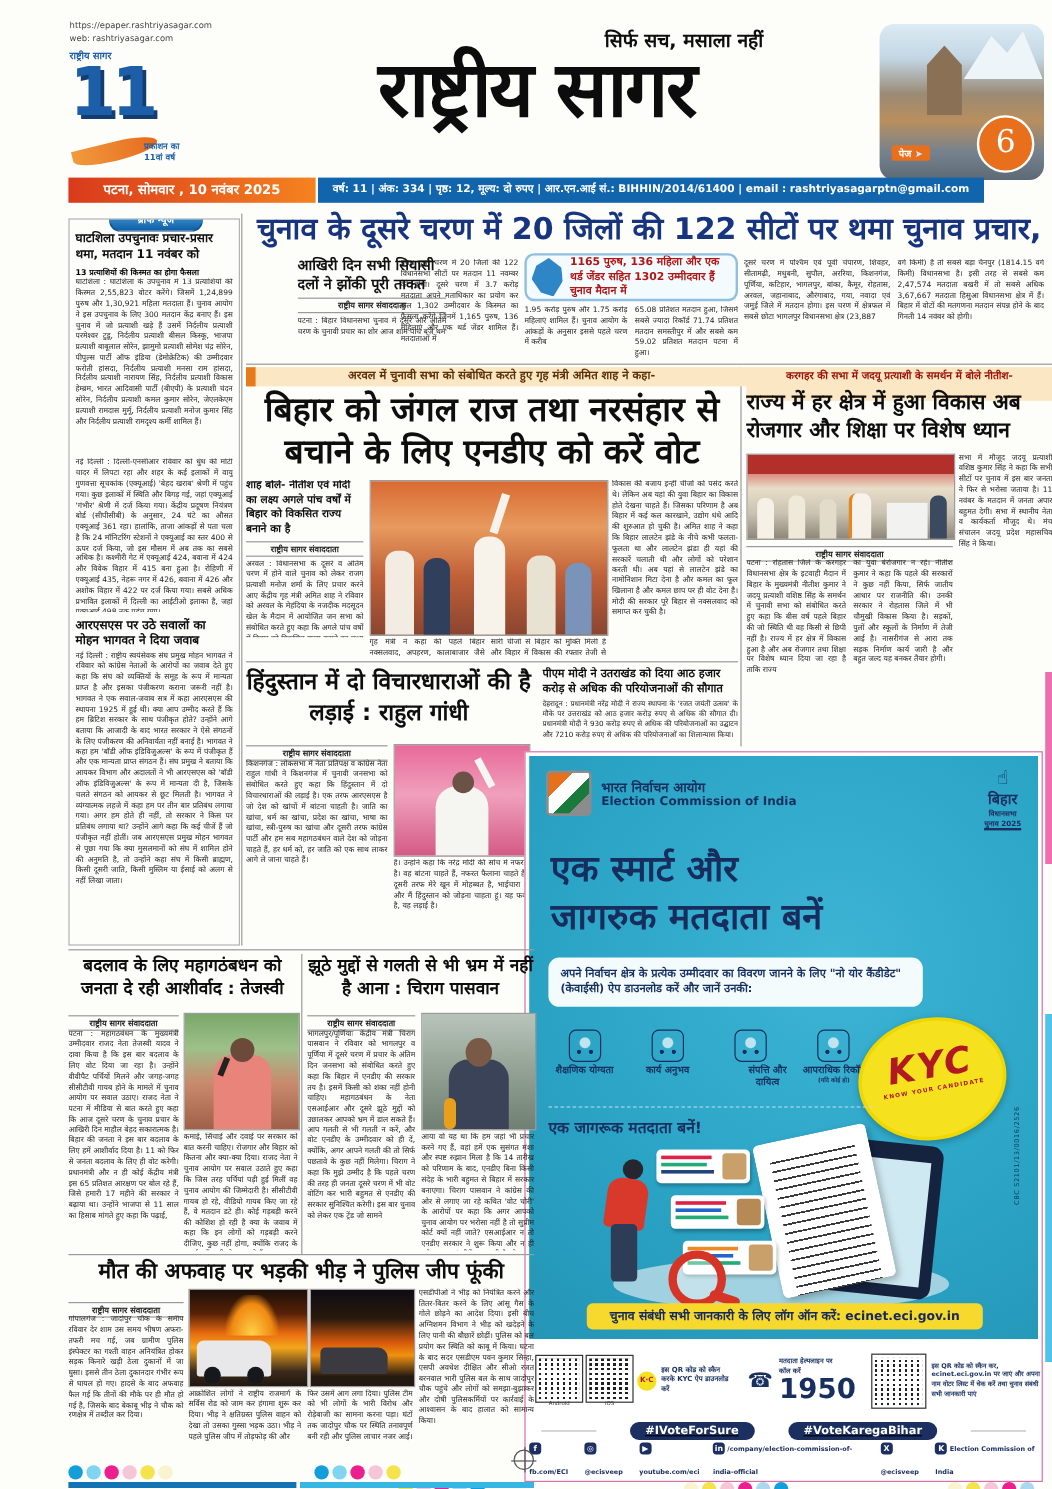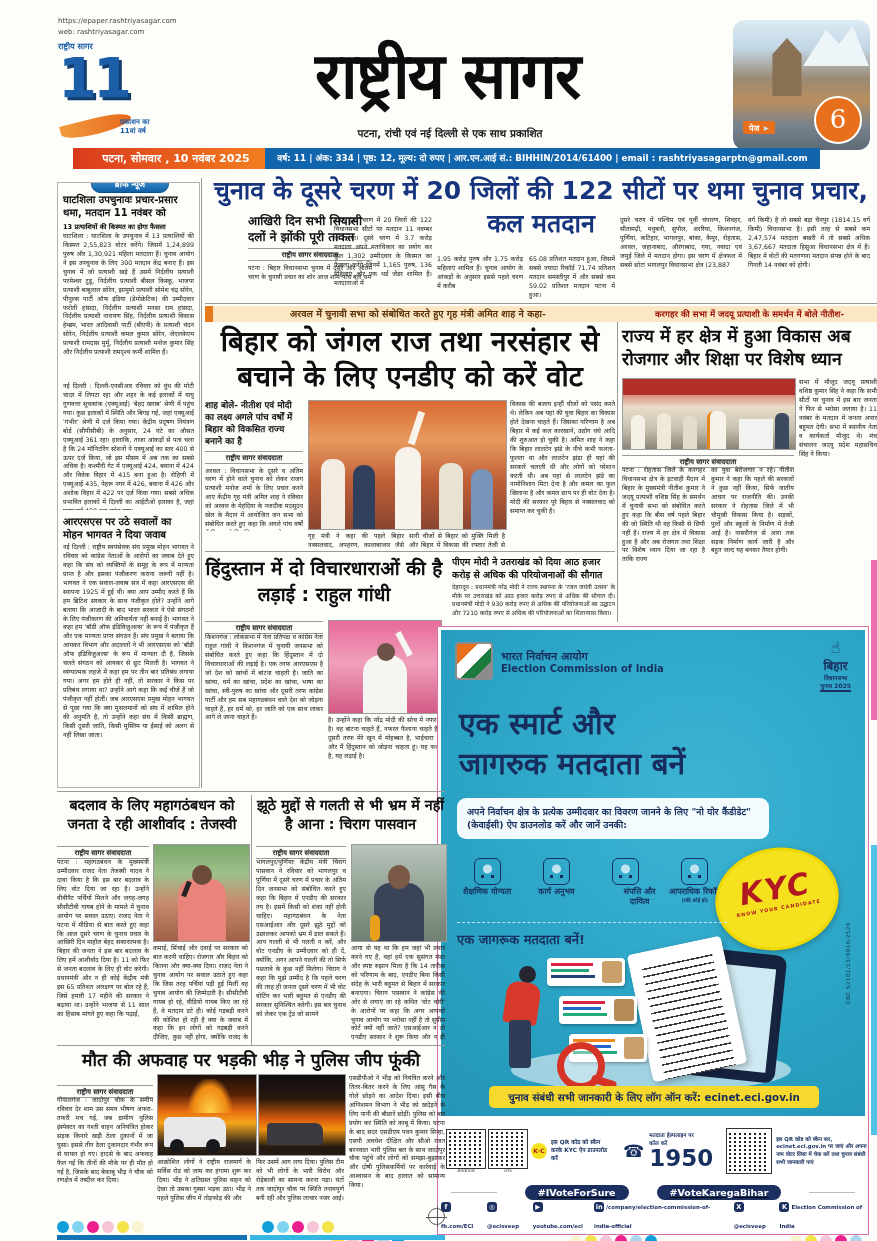--- a/index.html
+++ b/index.html
@@ -40,38 +40,38 @@
   <div class="abs" style="left:58px;top:40px;width:108px;height:106px;">
     <div style="font-size:8px;font-weight:bold;color:#1c5fa8;">राष्ट्रीय सागर</div>
     <div style="font-size:56px;font-weight:900;color:#1c5fa8;line-height:0.95;text-shadow:3px 3px 0 #123d6e;letter-spacing:-4px;">11</div>
     <div style="position:absolute;left:2px;top:78px;width:72px;height:16px;background:linear-gradient(90deg,#f09a3e,#e86a1c);border-radius:0 50% 50% 50%;transform:rotate(-14deg);"></div>
     <div style="position:absolute;left:62px;top:78px;font-size:7px;font-weight:bold;color:#1c5fa8;line-height:1.25;">
       <span>प्रकाशन का</span><br>
       <span>11वां वर्ष</span>
     </div>
   </div>
 
+  <div class="abs" style="left:440px;top:22px;width:260px;font-size:16px;font-weight:900;color:#0d0d0d;text-align:center;">सिर्फ सच, मसाला नहीं</div>
 
   <div class="abs" style="left:158px;top:36px;width:578px;font-size:64px;font-weight:900;color:#0c0c0c;text-align:center;line-height:1.25;letter-spacing:-2px;">राष्ट्रीय सागर</div>
 
-  <div class="abs" style="left:290px;top:126px;width:320px;font-size:10.5px;font-weight:bold;color:#1c1c1c;text-align:center;">पटना, रांची एवं नई दिल्ली से एक साथ प्रकाशित</div>
 
   <div class="abs" style="left:733px;top:20px;width:137px;height:130px;border-radius:12px;overflow:hidden;
               background:linear-gradient(180deg,#dcebf4 0%,#c2d6e4 22%,#9a8a74 45%,#b98f5e 62%,#76828e 82%,#5d6a76 100%);">
     <div style="position:absolute;left:28px;top:18px;width:52px;height:58px;background:#8a7156;clip-path:polygon(50% 0,78% 28%,78% 100%,22% 100%,22% 28%);"></div>
     <div style="position:absolute;left:70px;top:6px;width:66px;height:40px;background:#eef5f9;clip-path:polygon(0 100%,35% 10%,55% 45%,75% 0,100% 100%);"></div>
     <div style="position:absolute;left:10px;bottom:16px;background:#e8701c;color:#fff;font-size:8px;font-weight:bold;padding:1px 6px;border-radius:2px;">
       <span>पेज</span> <span style="color:#cfe6ff;">➤</span>
     </div>
     <div style="position:absolute;right:8px;bottom:6px;width:44px;height:44px;border-radius:50%;background:#e8701c;border:2px solid #fff;color:#fff;font-size:26px;font-family:'DejaVu Serif',serif;text-align:center;line-height:42px;">
       <span>6</span>
     </div>
   </div>
 
-  <div class="abs" style="left:73px;top:148px;width:206px;height:21px;background:linear-gradient(90deg,#d93a1c,#f5821f);color:#fff;font-size:11px;font-weight:bold;text-align:center;line-height:21px;">पटना, सोमवार , 10 नवंबर 2025</div>
+  <div class="abs" style="left:57px;top:148px;width:206px;height:21px;background:linear-gradient(90deg,#d93a1c,#f5821f);color:#fff;font-size:11px;font-weight:bold;text-align:center;line-height:21px;">पटना, सोमवार , 10 नवंबर 2025</div>
   <div class="abs" style="left:265px;top:148px;width:555px;height:21px;background:#1165ad;color:#fff;font-size:8.8px;font-weight:bold;text-align:center;line-height:21px;overflow:hidden;">वर्ष: 11  |  अंक: 334  |  पृष्ठ: 12, मूल्य: दो रुपए  |  आर.एन.आई सं.: BIHHIN/2014/61400  |  email : rashtriyasagarptn@gmail.com</div>
 
   <div class="abs" style="left:205px;top:175px;width:672px;font-size:25px;font-weight:900;color:#17357f;text-align:center;line-height:1.3;">चुनाव के दूसरे चरण में 20 जिलों की 122 सीटों पर थमा चुनाव प्रचार, कल मतदान</div>
 
   <div class="abs" style="left:57px;top:182px;width:143px;height:606px;border:1px solid #b3b3b3;box-sizing:border-box;padding:10px 5px 4px;overflow:hidden;">
     <div class="pill" style="position:absolute;left:33px;top:-8px;width:76px;height:16px;border:1px solid #0d4f8d;">ब्रीफ न्यूज</div>
     <div class="h-black" style="font-size:10px;line-height:1.3;">घाटशिला उपचुनावः प्रचार-प्रसार थमा, मतदान 11 नवंबर को</div>
     <div style="font-size:6.6px;font-weight:bold;margin:3px 0 1px;">13 प्रत्याशियों की किस्मत का होगा फैसला</div>
     <div class="body-txt" style="height:148px;">घाटशिला : घाटशिला के उपचुनाव में 13 प्रत्याशियों की किस्मत 2,55,823 वोटर करेंगे। जिसमें 1,24,899 पुरुष और 1,30,921 महिला मतदाता हैं। चुनाव आयोग ने इस उपचुनाव के लिए 300 मतदान केंद्र बनाए हैं। इस चुनाव में जो प्रत्याशी खड़े हैं उसमें निर्दलीय प्रत्याशी परमेश्वर टुडू, निर्दलीय प्रत्याशी बीसल किस्कू, भाजपा प्रत्याशी बाबूलाल सोरेन, झामुमो प्रत्याशी सोमेश चंद्र सोरेन, पीपुल्स पार्टी ऑफ इंडिया (डेमोक्रेटिक) की उम्मीदवार फरोती हांसदा, निर्दलीय प्रत्याशी मनसा राम हांसदा, निर्दलीय प्रत्याशी नारायण सिंह, निर्दलीय प्रत्याशी विकास हेम्ब्रम, भारत आदिवासी पार्टी (बीएपी) के प्रत्याशी चंदन सोरेन, निर्दलीय प्रत्याशी कमल कुमार सोरेन, जेएलकेएम प्रत्याशी रामदास मुर्मू, निर्दलीय प्रत्याशी मनोज कुमार सिंह और निर्दलीय प्रत्याशी रामदृश्य कर्मी शामिल हैं।</div>
     <div class="body-txt" style="height:128px;margin-top:2px;">नई दिल्ली : दिल्ली-एनसीआर रविवार को धुंध की मोटी चादर में लिपटा रहा और शहर के कई इलाकों में वायु गुणवत्ता सूचकांक (एक्यूआई) 'बेहद खराब' श्रेणी में पहुंच गया। कुछ इलाकों में स्थिति और बिगड़ गई, जहां एक्यूआई 'गंभीर' श्रेणी में दर्ज किया गया। केंद्रीय प्रदूषण नियंत्रण बोर्ड (सीपीसीबी) के अनुसार, 24 घंटे का औसत एक्यूआई 361 रहा। हालांकि, ताजा आंकड़ों से पता चला है कि 24 मॉनिटरिंग स्टेशनों ने एक्यूआई का स्तर 400 से ऊपर दर्ज किया, जो इस मौसम में अब तक का सबसे अधिक है। कश्मीरी गेट में एक्यूआई 424, बवाना में 424 और विवेक विहार में 415 बना हुआ है। रोहिणी में एक्यूआई 435, नेहरू नगर में 426, बवाना में 426 और अशोक विहार में 422 पर दर्ज किया गया। सबसे अधिक प्रभावित इलाकों में दिल्ली का आईटीओ इलाका है, जहां एक्यूआई 498 तक पहुंच गया।</div>
@@ -79,20 +79,24 @@
     <div class="body-txt" style="height:216px;margin-top:2px;">नई दिल्ली : राष्ट्रीय स्वयंसेवक संघ प्रमुख मोहन भागवत ने रविवार को कांग्रेस नेताओं के आरोपों का जवाब देते हुए कहा कि संघ को व्यक्तियों के समूह के रूप में मान्यता प्राप्त है और इसका पंजीकरण कराना जरूरी नहीं है। भागवत ने एक सवाल-जवाब सत्र में कहा आरएसएस की स्थापना 1925 में हुई थी। क्या आप उम्मीद करते हैं कि हम ब्रिटिश सरकार के साथ पंजीकृत होते? उन्होंने आगे बताया कि आजादी के बाद भारत सरकार ने ऐसे संगठनों के लिए पंजीकरण की अनिवार्यता नहीं बनाई है। भागवत ने कहा हम 'बॉडी ऑफ इंडिविजुअल्स' के रूप में पंजीकृत हैं और एक मान्यता प्राप्त संगठन हैं। संघ प्रमुख ने बताया कि आयकर विभाग और अदालतों ने भी आरएसएस को 'बॉडी ऑफ इंडिविजुअल्स' के रूप में मान्यता दी है, जिसके चलते संगठन को आयकर से छूट मिलती है। भागवत ने व्यंग्यात्मक लहजे में कहा हम पर तीन बार प्रतिबंध लगाया गया। अगर हम होते ही नहीं, तो सरकार ने किस पर प्रतिबंध लगाया था? उन्होंने आगे कहा कि कई चीजें हैं जो पंजीकृत नहीं होतीं। जब आरएसएस प्रमुख मोहन भागवत से पूछा गया कि क्या मुसलमानों को संघ में शामिल होने की अनुमति है, तो उन्होंने कहा संघ में किसी ब्राह्मण, किसी दूसरी जाति, किसी मुस्लिम या ईसाई को अलग से नहीं लिखा जाता।</div>
   </div>
 
   <div class="abs" style="left:205px;top:214px;width:124px;height:88px;overflow:hidden;margin-left:43px;">
     <div style="font-size:12px;font-weight:800;line-height:1.3;color:#111;">आखिरी दिन सभी सियासी दलों ने झोंकी पूरी ताकत</div>
     <div class="byline">राष्ट्रीय सागर संवाददाता</div>
     <div class="body-txt" style="height:30px;">पटना : बिहार विधानसभा चुनाव में दूसरे और अंतिम चरण के चुनावी प्रचार का शोर आज शाम पांच बजे थम</div>
   </div>
   <div class="abs body-txt" style="left:334px;top:216px;width:98px;height:86px;">गया। दूसरे चरण में 20 जिलों की 122 विधानसभा सीटों पर मतदान 11 नवम्बर को होगा। दूसरे चरण में 3.7 करोड़ मतदाता अपने मताधिकार का प्रयोग कर कुल 1,302 उम्मीदवार के किस्मत का फैसला करेंगे जिनमें 1,165 पुरुष, 136 महिलाएं और एक थर्ड जेंडर शामिल हैं। मतदाताओं में</div>
 
+  <div class="abs" style="left:437px;top:211px;width:178px;height:40px;border:2px solid #8fc0e0;border-radius:8px;box-sizing:border-box;background:#f4fbff;display:flex;align-items:center;overflow:hidden;">
+    <div style="flex:0 0 26px;height:32px;margin:0 2px 0 4px;background:#2f86c7;clip-path:polygon(15% 20%,55% 0,95% 25%,100% 60%,70% 100%,30% 90%,0 55%);"></div>
+    <div style="font-size:9px;font-weight:900;color:#b01818;line-height:1.35;padding:0 4px;">1165 पुरुष, 136 महिला और एक थर्ड जेंडर सहित 1302 उम्मीदवार हैं चुनाव मैदान में</div>
+  </div>
   <div class="abs body-txt" style="left:437px;top:255px;width:86px;height:46px;">1.95 करोड़ पुरुष और 1.75 करोड़ महिलाएं शामिल हैं। चुनाव आयोग के आंकड़ों के अनुसार इससे पहले चरण में करीब</div>
   <div class="abs body-txt" style="left:529px;top:255px;width:86px;height:46px;">65.08 प्रतिशत मतदान हुआ, जिसमें सबसे ज्यादा रिकॉर्ड 71.74 प्रतिशत मतदान समस्तीपुर में और सबसे कम 59.02 प्रतिशत मतदान पटना में हुआ।</div>
   <div class="abs body-txt" style="left:620px;top:216px;width:122px;height:86px;">दूसरे चरण में पश्चिम एवं पूर्वी चंपारण, शिवहर, सीतामढ़ी, मधुबनी, सुपौल, अररिया, किशनगंज, पूर्णिया, कटिहार, भागलपुर, बांका, कैमूर, रोहतास, अरवल, जहानाबाद, औरंगाबाद, गया, नवादा एवं जमुई जिले में मतदान होगा। इस चरण में क्षेत्रफल में सबसे छोटा भागलपुर विधानसभा क्षेत्र (23,887</div>
   <div class="abs body-txt" style="left:748px;top:216px;width:122px;height:86px;">वर्ग किमी) है तो सबसे बड़ा चैनपुर (1814.15 वर्ग किमी) विधानसभा है। इसी तरह से सबसे कम 2,47,574 मतदाता बखरी में तो सबसे अधिक 3,67,667 मतदाता हिसुआ विधानसभा क्षेत्र में हैं। बिहार में वोटों की मतगणना मतदान संपन्न होने के बाद गिनती 14 नवंबर को होगी।</div>
 
   <div class="abs rule" style="left:205px;top:303px;width:672px;height:1px;"></div>
   <div class="abs rule" style="left:201px;top:178px;width:1px;height:610px;"></div>
   <div class="abs rule" style="left:617px;top:306px;width:1px;height:316px;"></div>
 
   <div class="abs banner" style="left:205px;top:306px;width:410px;height:16px;border-left:8px solid #e87a1e;font-size:9.5px;line-height:16px;color:#5d3207;">
@@ -110,21 +114,21 @@
     <div style="position:absolute;left:44px;bottom:0;width:22px;height:64px;background:#30405c;border-radius:10px 10px 0 0;"></div>
     <div style="position:absolute;left:86px;bottom:0;width:26px;height:82px;background:#f7f3ea;border-radius:12px 12px 0 0;"></div>
     <div style="position:absolute;left:104px;top:10px;width:7px;height:34px;background:#f7f3ea;transform:rotate(18deg);"></div>
     <div style="position:absolute;left:130px;bottom:0;width:24px;height:66px;background:#e8e2d2;border-radius:10px 10px 0 0;"></div>
     <div style="position:absolute;left:162px;bottom:0;width:22px;height:60px;background:#7a93b8;border-radius:10px 10px 0 0;"></div>
   </div>
   <div class="abs body-txt" style="left:308px;top:532px;width:96px;height:16px;">गृह मंत्री ने कहा की पहले बिहार नक्सलवाद, अपहरण, कालाबाजार जैसे जघन्य कार्यों के लिए जाना जाता था।</div>
   <div class="abs body-txt" style="left:409px;top:532px;width:96px;height:16px;">सारी चीजों से बिहार को मुक्ति मिली है और बिहार में विकास की रफ्तार तेजी से चल रही है।</div>
   <div class="abs body-txt" style="left:510px;top:400px;width:105px;height:148px;">विकास की बजाय इन्हीं चीजों को पसंद करते थे। लेकिन अब यहां की युवा बिहार का विकास होते देखना चाहते हैं। जिसका परिणाम है अब बिहार में कई कल कारखाने, उद्योग धंधे आदि की शुरुआत हो चुकी है। अमित शाह ने कहा कि बिहार लालटेन झंडे के नीचे कभी फलता-फूलता था और लालटेन झंडा ही यहां की सरकारें चलाती थी और लोगों को परेशान करती थी। अब यहां से लालटेन झंडे का नामोनिशान मिटा देना है और कमल का फूल खिलाना है और कमल छाप पर ही वोट देना है। मोदी की सरकार पूरे बिहार से नक्सलवाद को समाप्त कर चुकी है।</div>
 
-  <div class="abs banner" style="left:622px;top:306px;width:255px;height:16px;font-size:8.6px;line-height:16px;color:#9c1208;">
+  <div class="abs banner" style="left:622px;top:306px;width:255px;height:28px;font-size:8.6px;line-height:16px;color:#9c1208;">
     <span>करगहर की सभा में जदयू प्रत्याशी के समर्थन में बोले नीतीश-</span>
   </div>
   <div class="abs h-black" style="left:622px;top:325px;width:255px;height:48px;font-size:17.5px;font-weight:900;text-align:left;line-height:1.3;">राज्य में हर क्षेत्र में हुआ विकास अब रोजगार और शिक्षा पर विशेष ध्यान</div>
   <div class="abs photo" style="left:622px;top:378px;width:172px;height:70px;background:linear-gradient(180deg,#c2443c 0%,#d8766a 18%,#e8ddc8 40%,#c9c2b2 70%,#8c8678 100%);">
     <div style="position:absolute;left:0;top:0;width:100%;height:16px;background:#b3302a;"></div>
     <div style="position:absolute;left:8px;bottom:0;width:14px;height:34px;background:#f5f1e6;border-radius:6px 6px 0 0;"></div>
     <div style="position:absolute;left:34px;bottom:0;width:14px;height:36px;background:#efe9da;border-radius:6px 6px 0 0;"></div>
     <div style="position:absolute;left:60px;bottom:0;width:14px;height:33px;background:#e2dccb;border-radius:6px 6px 0 0;"></div>
     <div style="position:absolute;left:84px;bottom:0;width:16px;height:38px;background:#f7f3ea;border-radius:7px 7px 0 0;border-left:3px solid #e8861e;"></div>
     <div style="position:absolute;left:116px;bottom:0;width:34px;height:30px;background:#f2f2f0;"></div>

